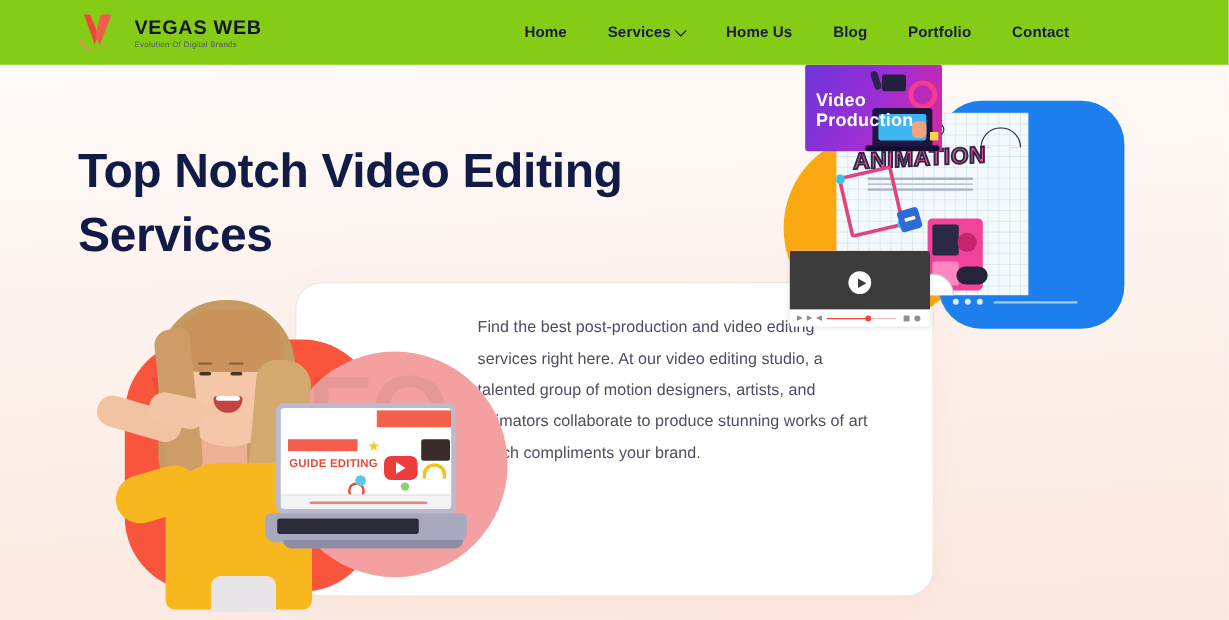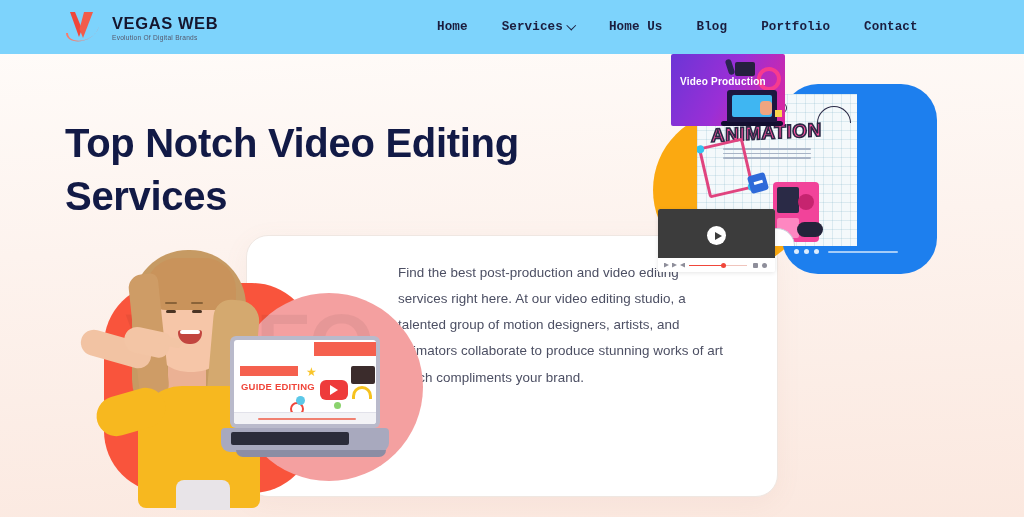--- a/index.html
+++ b/index.html
@@ -6,36 +6,36 @@
   html, body { width:1024px; height:517px; overflow:hidden; }
   body {
     font-family: "Liberation Sans", sans-serif;
     background: linear-gradient(177deg, #FFFDFB 0%, #FDF3EE 45%, #FBE8DF 100%);
     position:relative;
   }
 
   
   .header {
     position:absolute; top:0; left:0; width:1024px; height:54px;
-    background:#7dd3fc; z-index:60;
+    background:#84cc16; z-index:60;
     display:flex; align-items:center;padding-left:12px;
   }
   .logo-wrap { position:absolute; left:62px; top:7px; display:flex; align-items:center; gap:8px; }
   .logo-mark { width:42px; height:40px; position:relative; }
   .logo-text-block { display:flex; flex-direction:column; justify-content:center; padding-top:2px; }
   .logo-title {
     font-size:16.5px; font-weight:700; letter-spacing:0.6px; color:#15162E;
     line-height:1.05; white-space:nowrap;
   }
   .logo-tagline {
     font-size:6.6px; color:#55576B; letter-spacing:0.25px; white-space:nowrap;
     margin-top:2px;
   }
 
-  .nav { position:absolute; left:420px; top:0; height:54px; display:flex; align-items:center; gap:0;font-family:Liberation Mono, monospace; }
+  .nav { position:absolute; left:420px; top:0; height:54px; display:flex; align-items:center; gap:0; }
   .nav-item {
     font-size:12.6px; font-weight:700; color:#1B1D3E; letter-spacing:0.1px;
     padding:0 17px; cursor:pointer; white-space:nowrap;
     display:flex; align-items:center; gap:5px;
   }
   .chev { display:inline-block; width:7px; height:7px; position:relative; top:-2px; }
   .chev::after {
     content:""; position:absolute; left:0; top:0;
     width:5.5px; height:5.5px;
     border-right:1.4px solid #1B1D3E; border-bottom:1.4px solid #1B1D3E;
@@ -271,21 +271,21 @@
   .anim-black { position:absolute; left:100px; top:128px; width:26px; height:15px; background:#23233A; border-radius:8px; }
   .anim-blob { position:absolute; left:62px; top:134px; width:36px; height:22px; background:#fff; border:1.5px solid #C9D3DD; border-radius:18px 18px 0 0; }
 
   .c-video-prod {
     position:absolute; left:26px; top:-2px; width:114px; height:72px;
     background:linear-gradient(118deg,#6B35D6 0%,#9A2FD6 48%,#E0269C 100%);
     overflow:hidden; border-radius:2px;
   }
   .vp-label {
     position:absolute; left:9px; top:22px;
-    font-size:10px; font-weight:700; color:#FFFFFF; line-height:1.12;
+    font-size:15px; font-weight:700; color:#FFFFFF; line-height:1.12;
     letter-spacing:0.2px;
   }
   .vp-laptop { position:absolute; right:8px; bottom:4px; width:50px; height:32px; background:#1D1740; border-radius:3px 3px 0 0; }
   .vp-laptop::after { content:""; position:absolute; left:5px; top:5px; width:40px; height:22px; background:#3FB6F2; border-radius:2px; }
   .vp-base { position:absolute; right:2px; bottom:0px; width:62px; height:5px; background:#130E30; border-radius:3px; }
   .vp-ring { position:absolute; right:4px; top:13px; width:24px; height:24px; border:4px solid #F73B8E; border-radius:50%; }
   .vp-cam { position:absolute; right:30px; top:8px; width:20px; height:14px; background:#26203F; border-radius:2px; }
   .vp-mic { position:absolute; right:52px; top:5px; width:6px; height:16px; background:#2B2450; border-radius:3px; transform:rotate(-18deg); }
   .vp-face { position:absolute; right:13px; bottom:11px; width:12px; height:14px; background:#F0A580; border-radius:4px; }
   .vp-yellow { position:absolute; right:3px; bottom:9px; width:7px; height:7px; background:#FAD44D; }

